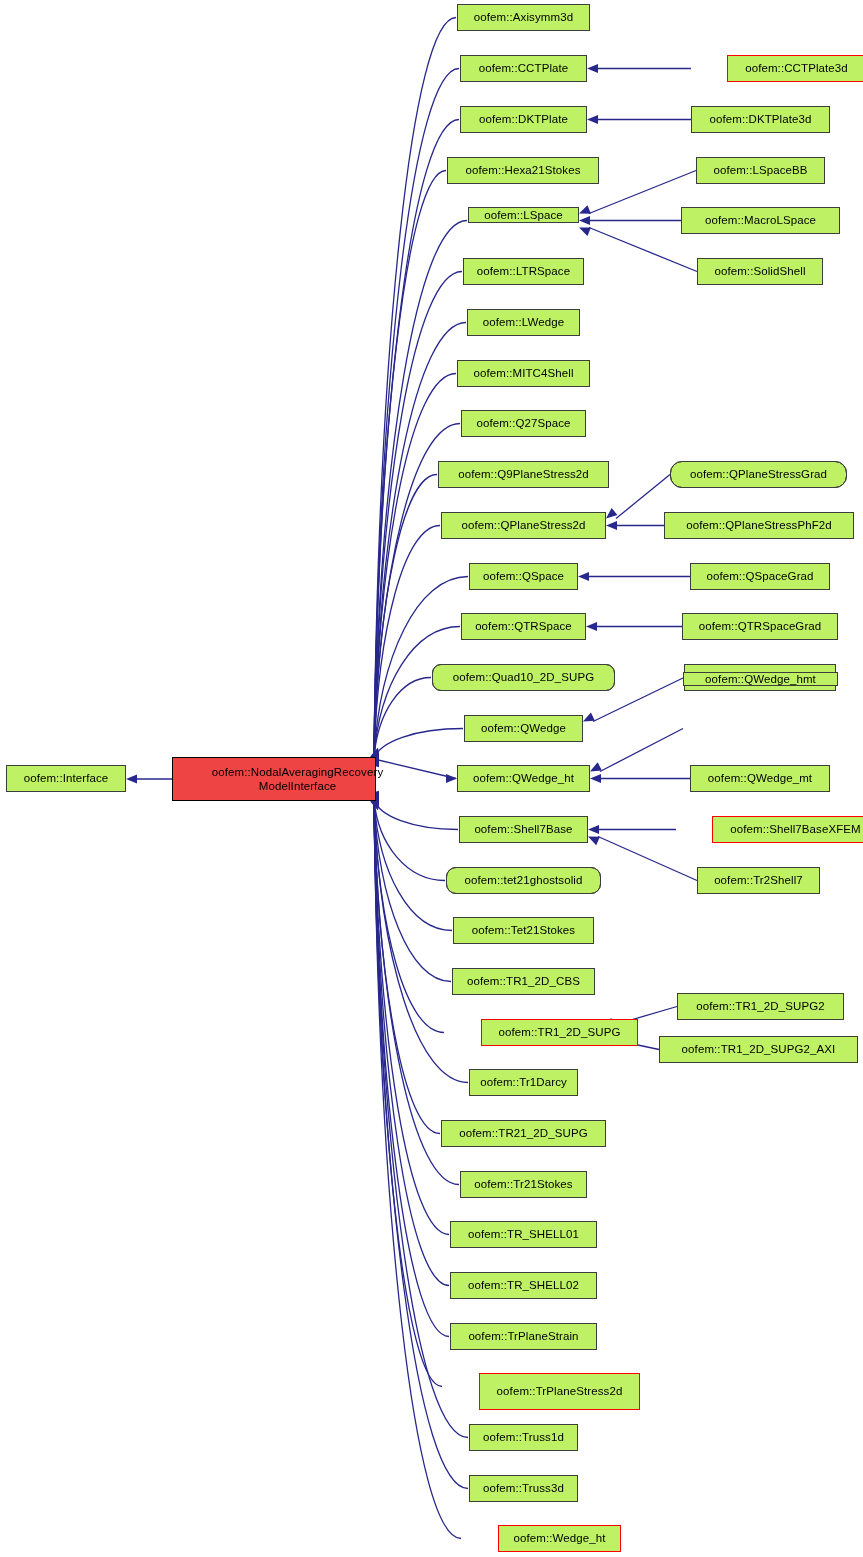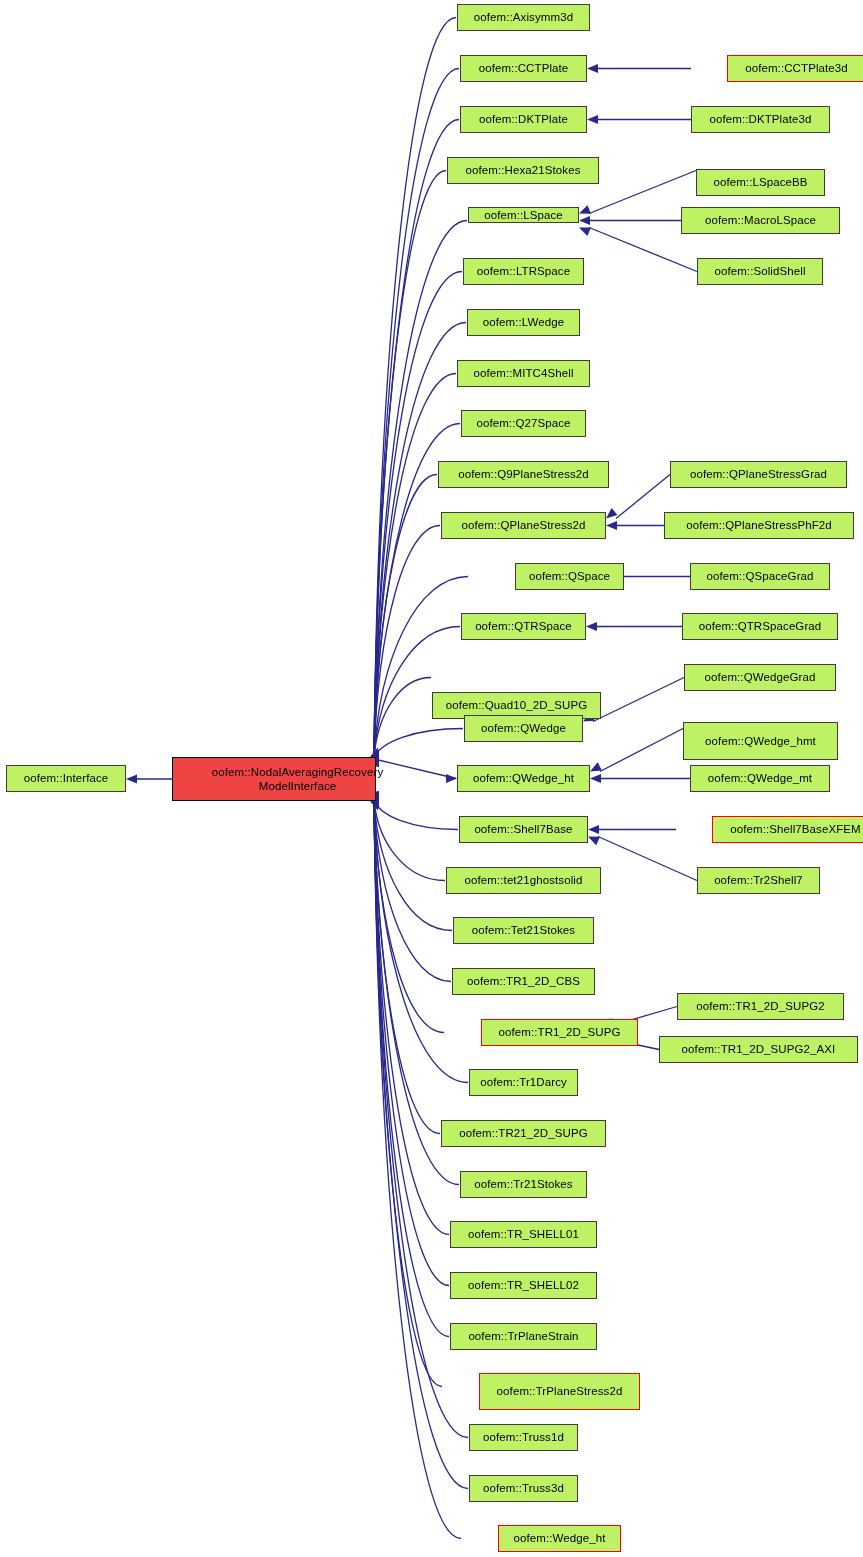--- a/index.html
+++ b/index.html
@@ -198,39 +198,39 @@
       </div>
       <div class="node" style="left: 461px; top: 410px; width: 125px; height: 27px;">
         <span class="node-label">oofem::Q27Space</span>
       </div>
       <div class="node" style="left: 438px; top: 461px; width: 171px; height: 27px;">
         <span class="node-label">oofem::Q9PlaneStress2d</span>
       </div>
       <div class="node" style="left: 441px; top: 512px; width: 165px; height: 27px;">
         <span class="node-label">oofem::QPlaneStress2d</span>
       </div>
-      <div class="node" style="left: 469px; top: 563px; width: 109px; height: 27px; margin-left: 46px;">
+      <div class="node" style="left: 469px; top: 563px; width: 109px; height: 27px;">
         <span class="node-label">oofem::QSpace</span>
       </div>
       <div class="node" style="left: 461px; top: 613px; width: 125px; height: 27px;">
         <span class="node-label">oofem::QTRSpace</span>
       </div>
-      <div class="node" style="left: 432px; top: 692px; width: 169px; height: 27px;">
+      <div class="node" style="left: 432px; top: 664px; width: 183px; height: 27px; border-radius: 9px;">
         <span class="node-label">oofem::Quad10_2D_SUPG</span>
       </div>
       <div class="node" style="left: 464px; top: 715px; width: 119px; height: 27px;">
         <span class="node-label">oofem::QWedge</span>
       </div>
       <div class="node" style="left: 457px; top: 765px; width: 133px; height: 27px;">
         <span class="node-label">oofem::QWedge_ht</span>
       </div>
       <div class="node" style="left: 459px; top: 816px; width: 129px; height: 27px;">
         <span class="node-label">oofem::Shell7Base</span>
       </div>
-      <div class="node" style="left: 446px; top: 867px; width: 155px; height: 27px;">
+      <div class="node" style="left: 446px; top: 867px; width: 155px; height: 27px; border-radius: 10px;">
         <span class="node-label">oofem::tet21ghostsolid</span>
       </div>
       <div class="node" style="left: 453px; top: 917px; width: 141px; height: 27px;">
         <span class="node-label">oofem::Tet21Stokes</span>
       </div>
       <div class="node" style="left: 452px; top: 968px; width: 143px; height: 27px;">
         <span class="node-label">oofem::TR1_2D_CBS</span>
       </div>
       <div class="node red" style="left: 445px; top: 1019px; width: 157px; height: 27px;">
         <span class="node-label">oofem::TR1_2D_SUPG</span>
@@ -264,45 +264,45 @@
       </div>
       <div class="node red" style="left: 462px; top: 1525px; width: 123px; height: 27px;">
         <span class="node-label">oofem::Wedge_ht</span>
       </div>
       <div class="node red" style="left: 691px; top: 55px; width: 139px; height: 27px;">
         <span class="node-label">oofem::CCTPlate3d</span>
       </div>
       <div class="node" style="left: 691px; top: 106px; width: 139px; height: 27px;">
         <span class="node-label">oofem::DKTPlate3d</span>
       </div>
-      <div class="node" style="left: 696px; top: 157px; width: 129px; height: 27px; margin-top: 12px;">
+      <div class="node" style="left: 696px; top: 157px; width: 129px; height: 27px;">
         <span class="node-label">oofem::LSpaceBB</span>
       </div>
       <div class="node" style="left: 681px; top: 207px; width: 159px; height: 27px;">
         <span class="node-label">oofem::MacroLSpace</span>
       </div>
       <div class="node" style="left: 697px; top: 258px; width: 126px; height: 27px;">
         <span class="node-label">oofem::SolidShell</span>
       </div>
-      <div class="node" style="left: 670px; top: 461px; width: 177px; height: 27px;">
+      <div class="node" style="left: 670px; top: 461px; width: 177px; height: 27px; border-radius: 12px;">
         <span class="node-label">oofem::QPlaneStressGrad</span>
       </div>
       <div class="node" style="left: 664px; top: 512px; width: 190px; height: 27px;">
         <span class="node-label">oofem::QPlaneStressPhF2d</span>
       </div>
       <div class="node" style="left: 690px; top: 563px; width: 140px; height: 27px;">
         <span class="node-label">oofem::QSpaceGrad</span>
       </div>
       <div class="node" style="left: 682px; top: 613px; width: 156px; height: 27px;">
         <span class="node-label">oofem::QTRSpaceGrad</span>
       </div>
       <div class="node" style="left: 684px; top: 664px; width: 152px; height: 27px;">
         <span class="node-label">oofem::QWedgeGrad</span>
       </div>
-      <div class="node" style="left: 683px; top: 722px; width: 155px; height: 38px;">
+      <div class="node" style="left: 683px; top: 672px; width: 155px; height: 14px;">
         <span class="node-label">oofem::QWedge_hmt</span>
       </div>
       <div class="node" style="left: 690px; top: 765px; width: 140px; height: 27px;">
         <span class="node-label">oofem::QWedge_mt</span>
       </div>
       <div class="node red" style="left: 676px; top: 816px; width: 167px; height: 27px;">
         <span class="node-label">oofem::Shell7BaseXFEM</span>
       </div>
       <div class="node" style="left: 697px; top: 867px; width: 123px; height: 27px;">
         <span class="node-label">oofem::Tr2Shell7</span>

